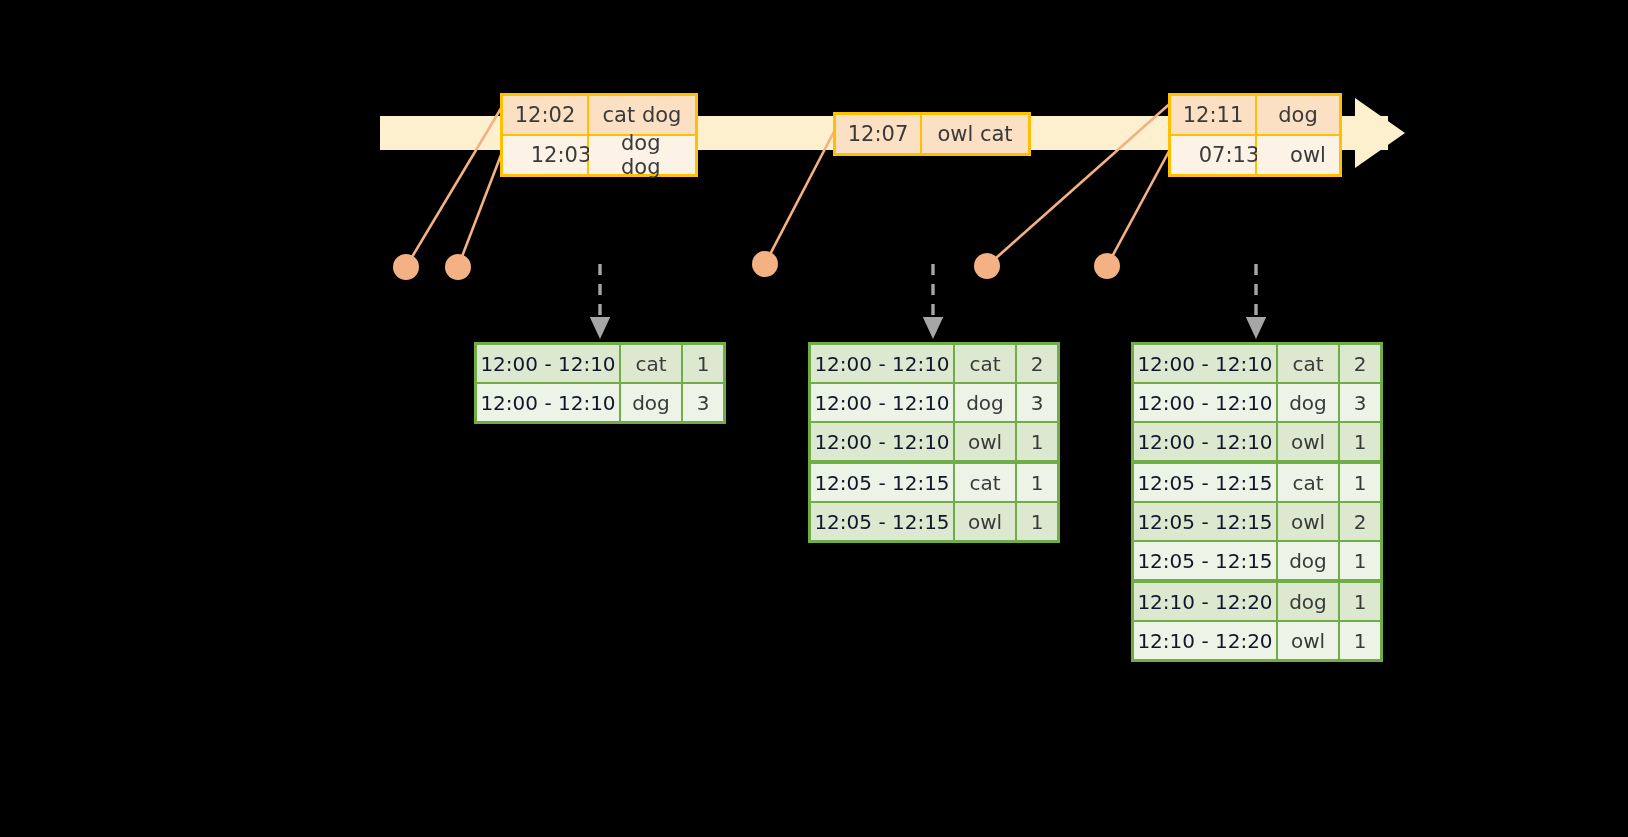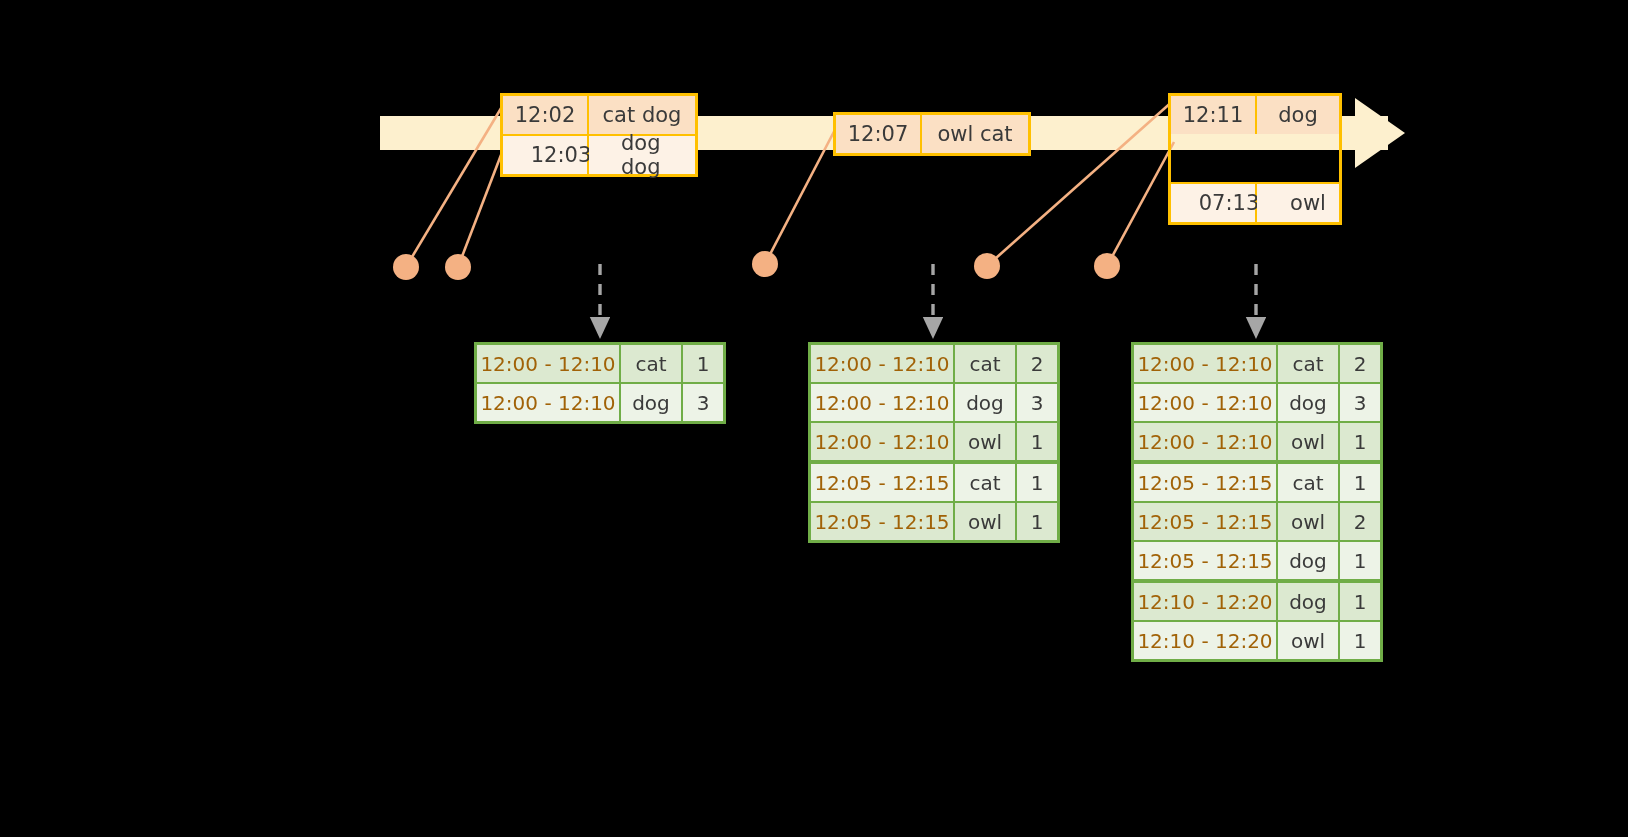--- a/index.html
+++ b/index.html
@@ -76,21 +76,21 @@
     flex-direction: row;
     height: 37px;
   }
   .grow + .grow { border-top: 2px solid #70AD47; }
   .grow.sep { border-top: 4px solid #70AD47; }
   .gcell-range {
     display: flex;
     align-items: center;
     justify-content: center;
     font-size: 20px;
-    color: #a16207;
+    color: #0f172a;
     border-right: 2px solid #70AD47;
     box-sizing: border-box;
   }
   .gcell-key {
     width: 62px;
     display: flex;
     align-items: center;
     justify-content: center;
     font-size: 20px;
     color: #3a3a3a;
@@ -159,21 +159,21 @@
           <div class="evt-time">12:03</div>
           <div class="evt-words">dog dog</div>
         </div>
       </div>
       <div class="evt-group" style="left: 833px; top: 80px; width: 198px;">
         <div class="evt-row shade-a">
           <div class="evt-time">12:07</div>
           <div class="evt-words">owl cat</div>
         </div>
       </div>
-      <div class="evt-group" style="left: 1168px; top: 61px; width: 174px; gap: 48px;">
+      <div class="evt-group" style="left: 1168px; top: 61px; width: 174px;">
         <div class="evt-row shade-a">
           <div class="evt-time">12:11</div>
           <div class="evt-words">dog</div>
         </div>
         <div class="evt-row shade-b">
           <div class="evt-time">07:13</div>
           <div class="evt-words">owl</div>
         </div>
       </div>
     </div>

